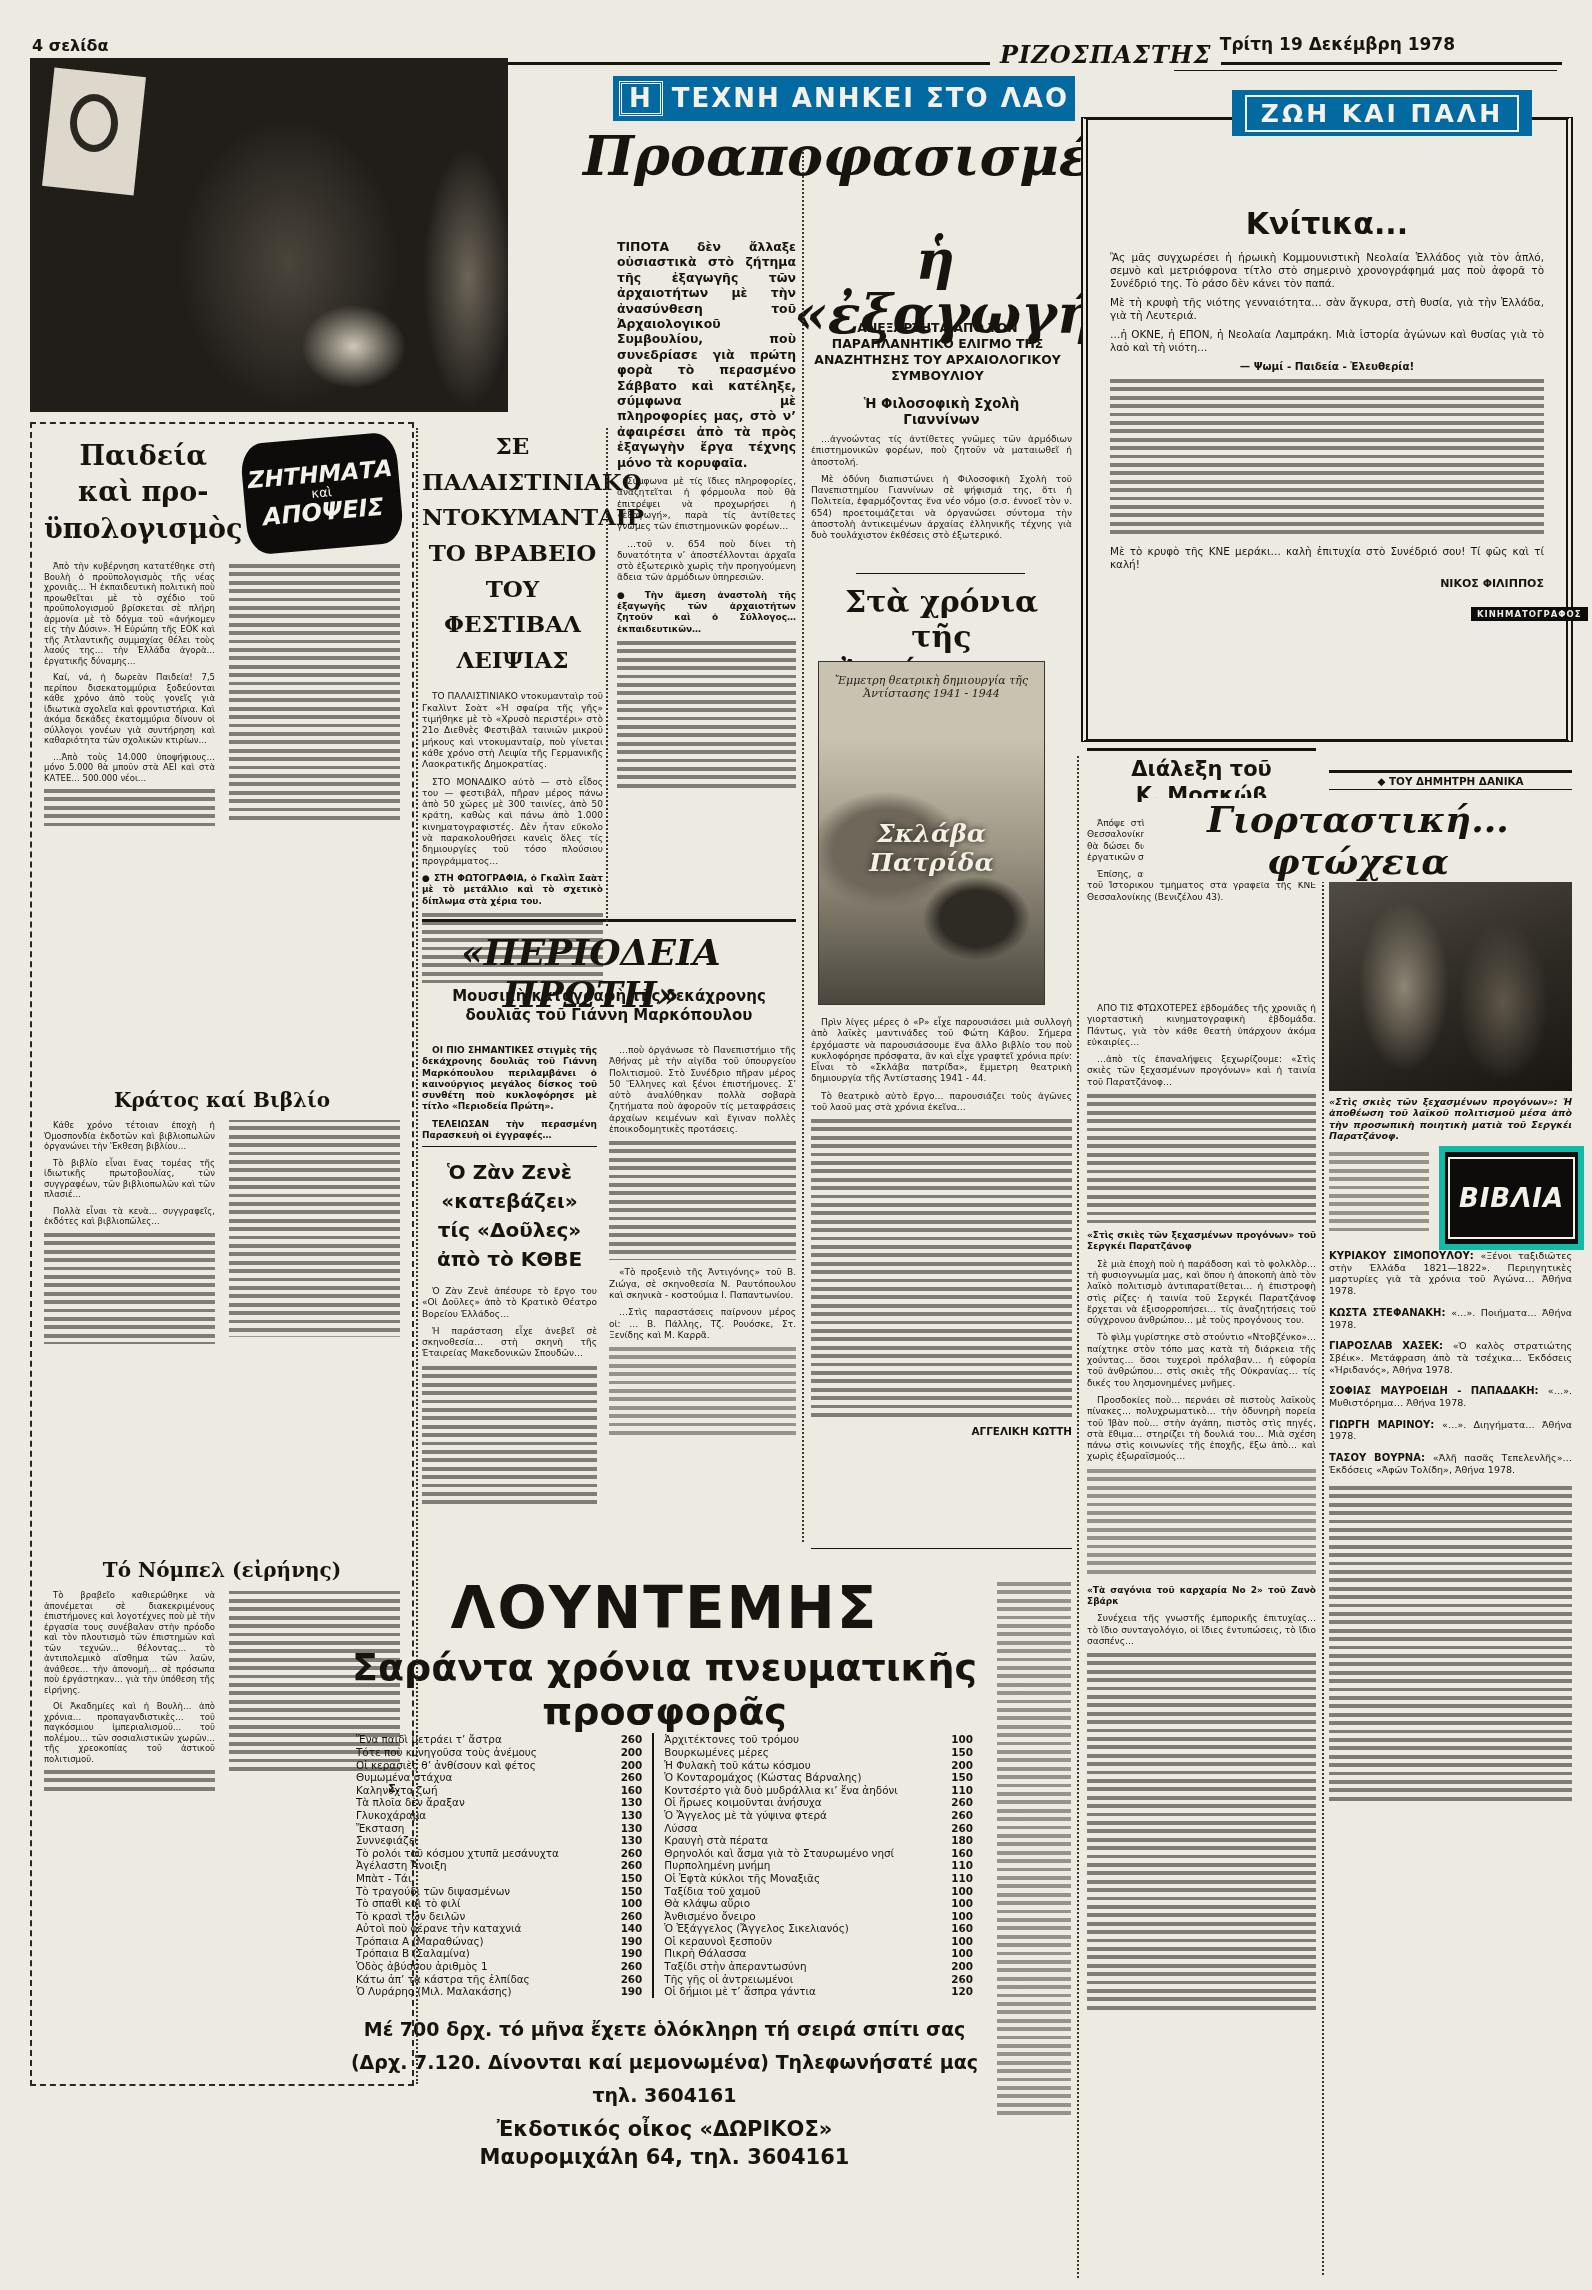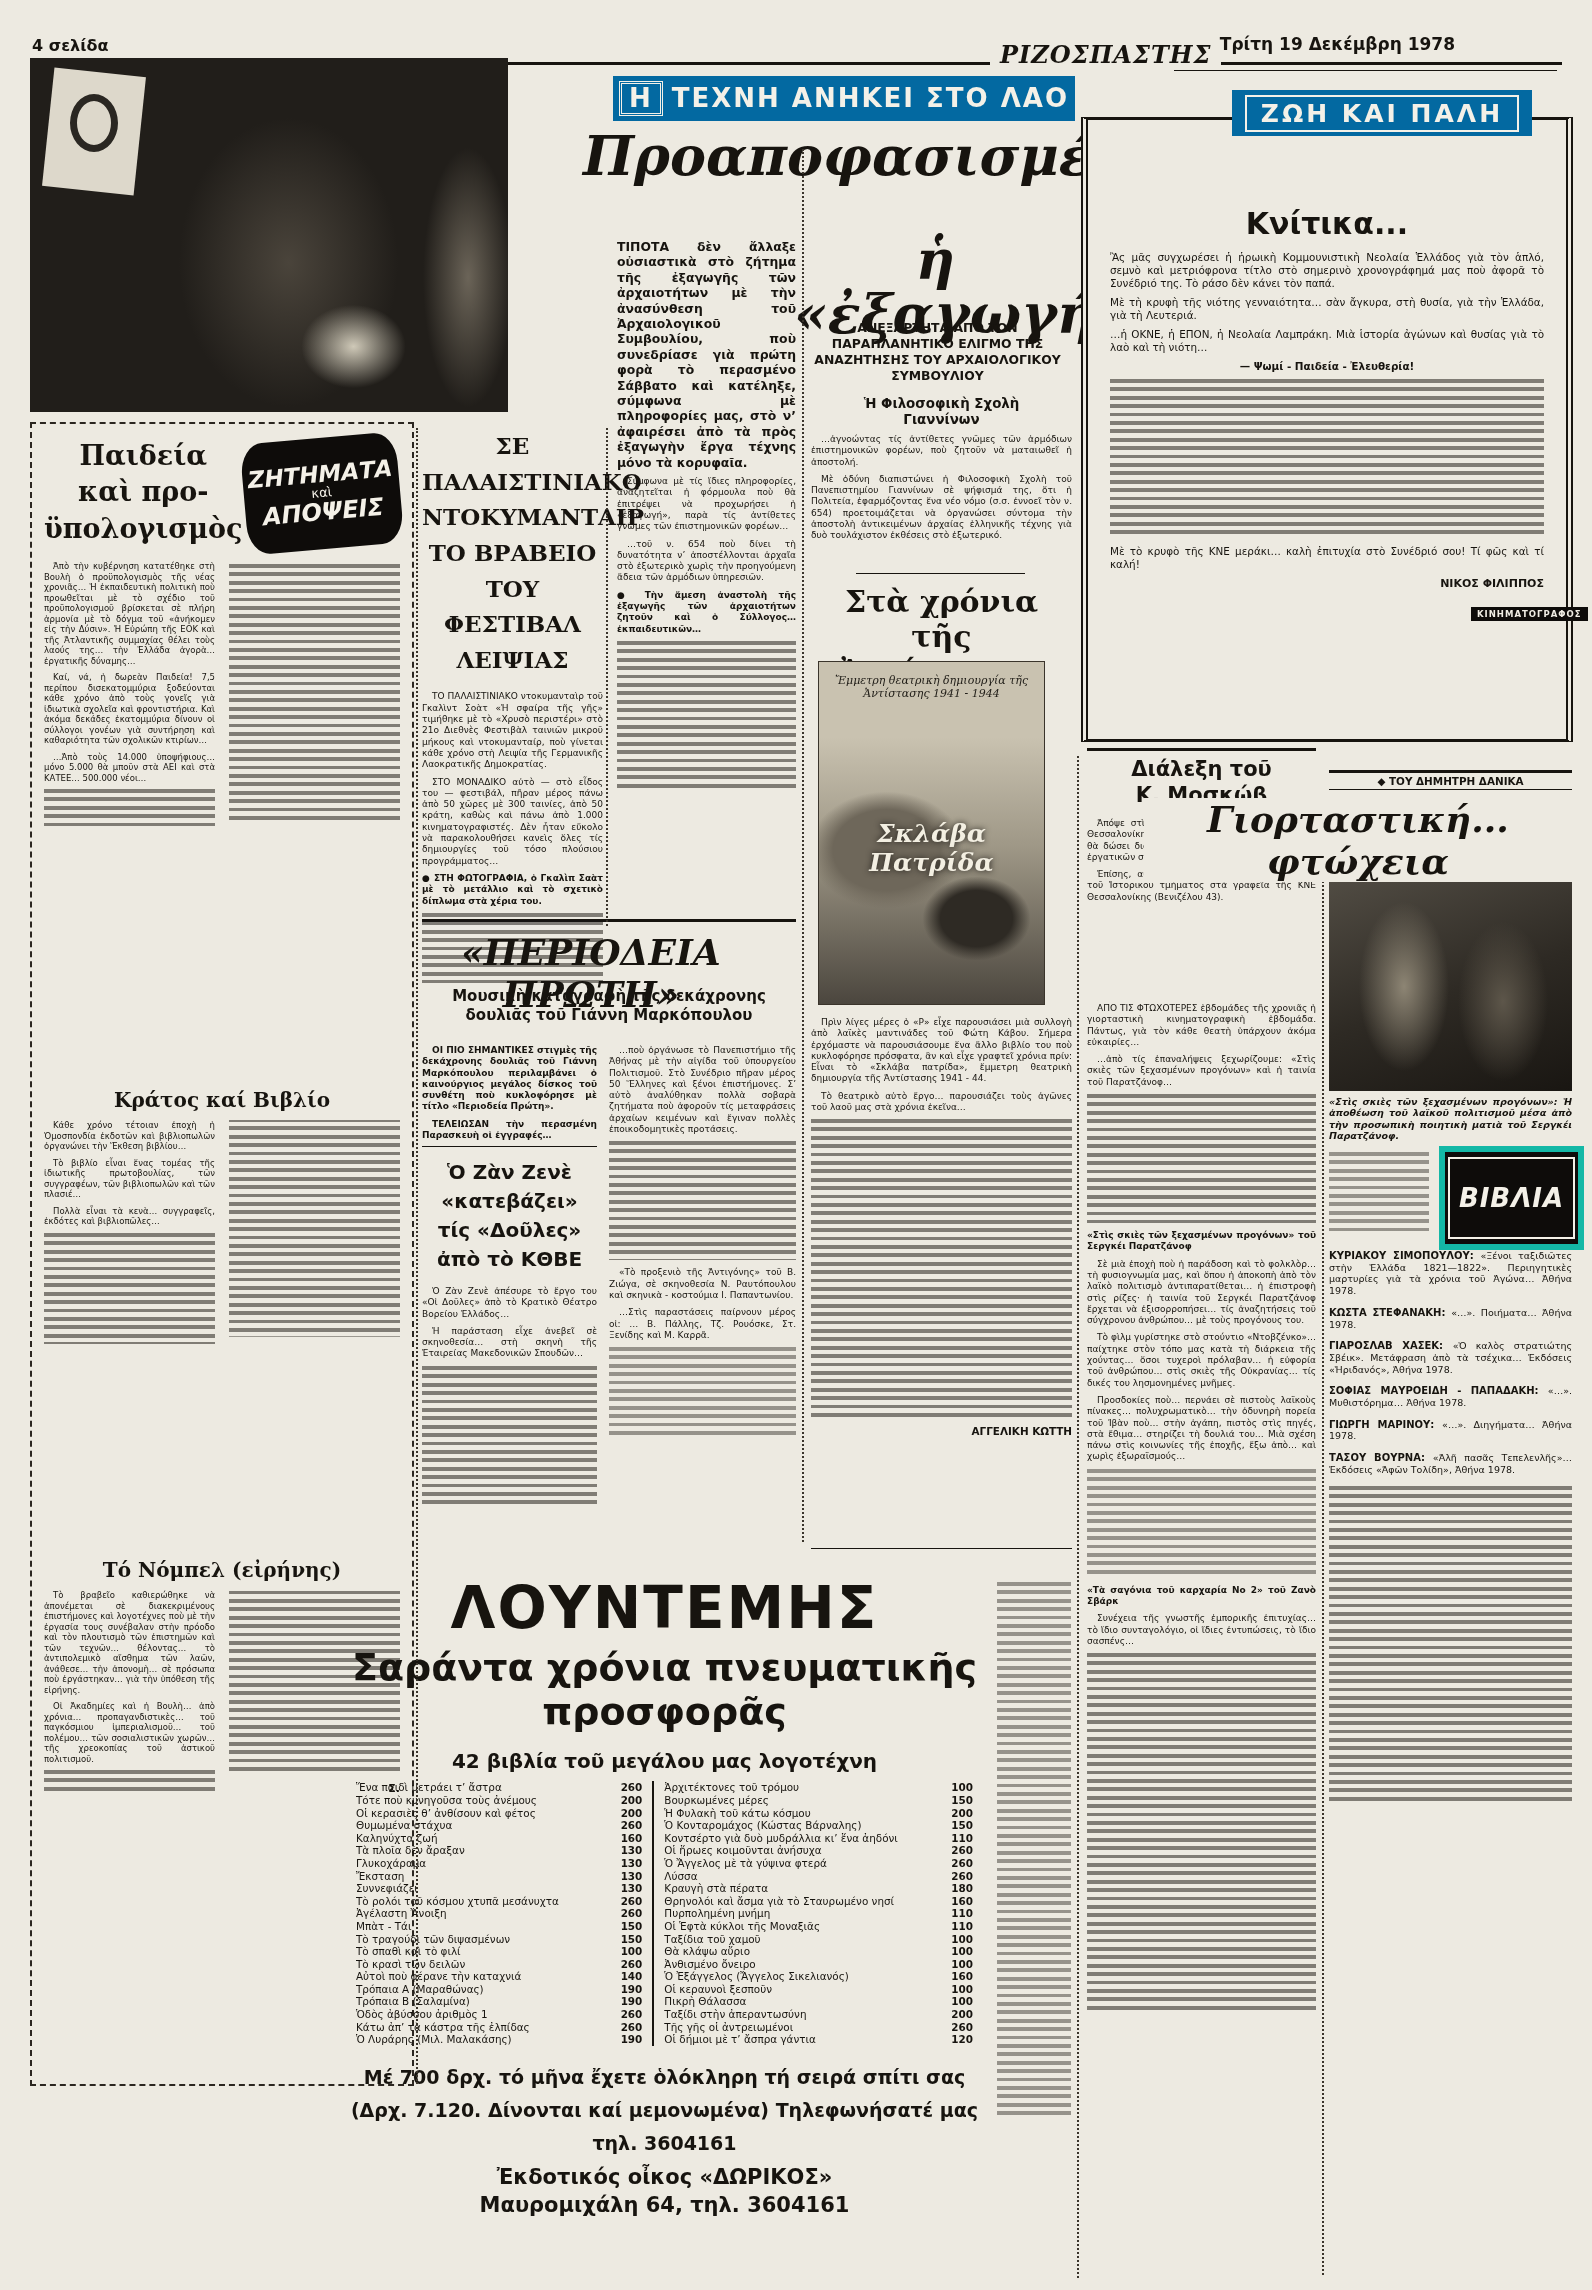--- a/index.html
+++ b/index.html
@@ -277,21 +277,20 @@
         <p class="entry"><b>ΣΟΦΙΑΣ ΜΑΥΡΟΕΙΔΗ - ΠΑΠΑΔΑΚΗ: </b>«…». Μυθιστόρημα… Ἀθήνα 1978.</p>
         <p class="entry"><b>ΓΙΩΡΓΗ ΜΑΡΙΝΟΥ: </b>«…». Διηγήματα… Ἀθήνα 1978.</p>
         <p class="entry"><b>ΤΑΣΟΥ ΒΟΥΡΝΑ: </b>«Ἀλῆ πασᾶς Τεπελενλῆς»… Ἐκδόσεις «Ἀφῶν Τολίδη», Ἀθήνα 1978.</p>
       </div>
     <div class="ill" style="height:318px;"></div>
   </div>
 
   <div class="abs ctr" style="left:346px;top:1574px;width:637px;">
     <div style="font-weight:bold;font-size:58px;letter-spacing:2px;">ΛΟΥΝΤΕΜΗΣ</div>
     <div style="font-weight:bold;font-size:38px;line-height:1.15;margin-top:4px;">Σαράντα χρόνια πνευματικῆς προσφορᾶς</div>
-    <div style="font-weight:bold;font-size:20px;margin:16px 0 8px;">42 βιβλία τοῦ μεγάλου μας λογοτέχνη</div>
     <div class="bookcols" style="text-align:left;">
       <div class="bc" style="width:295px;">
           <div class="brow">
             <span class="bt">Ἕνα παιδὶ μετράει τ’ ἄστρα</span>
             <span class="bp">260</span>
           </div>
           <div class="brow">
             <span class="bt">Τότε ποὺ κυνηγοῦσα τοὺς ἀνέμους</span>
             <span class="bp">200</span>
           </div>

